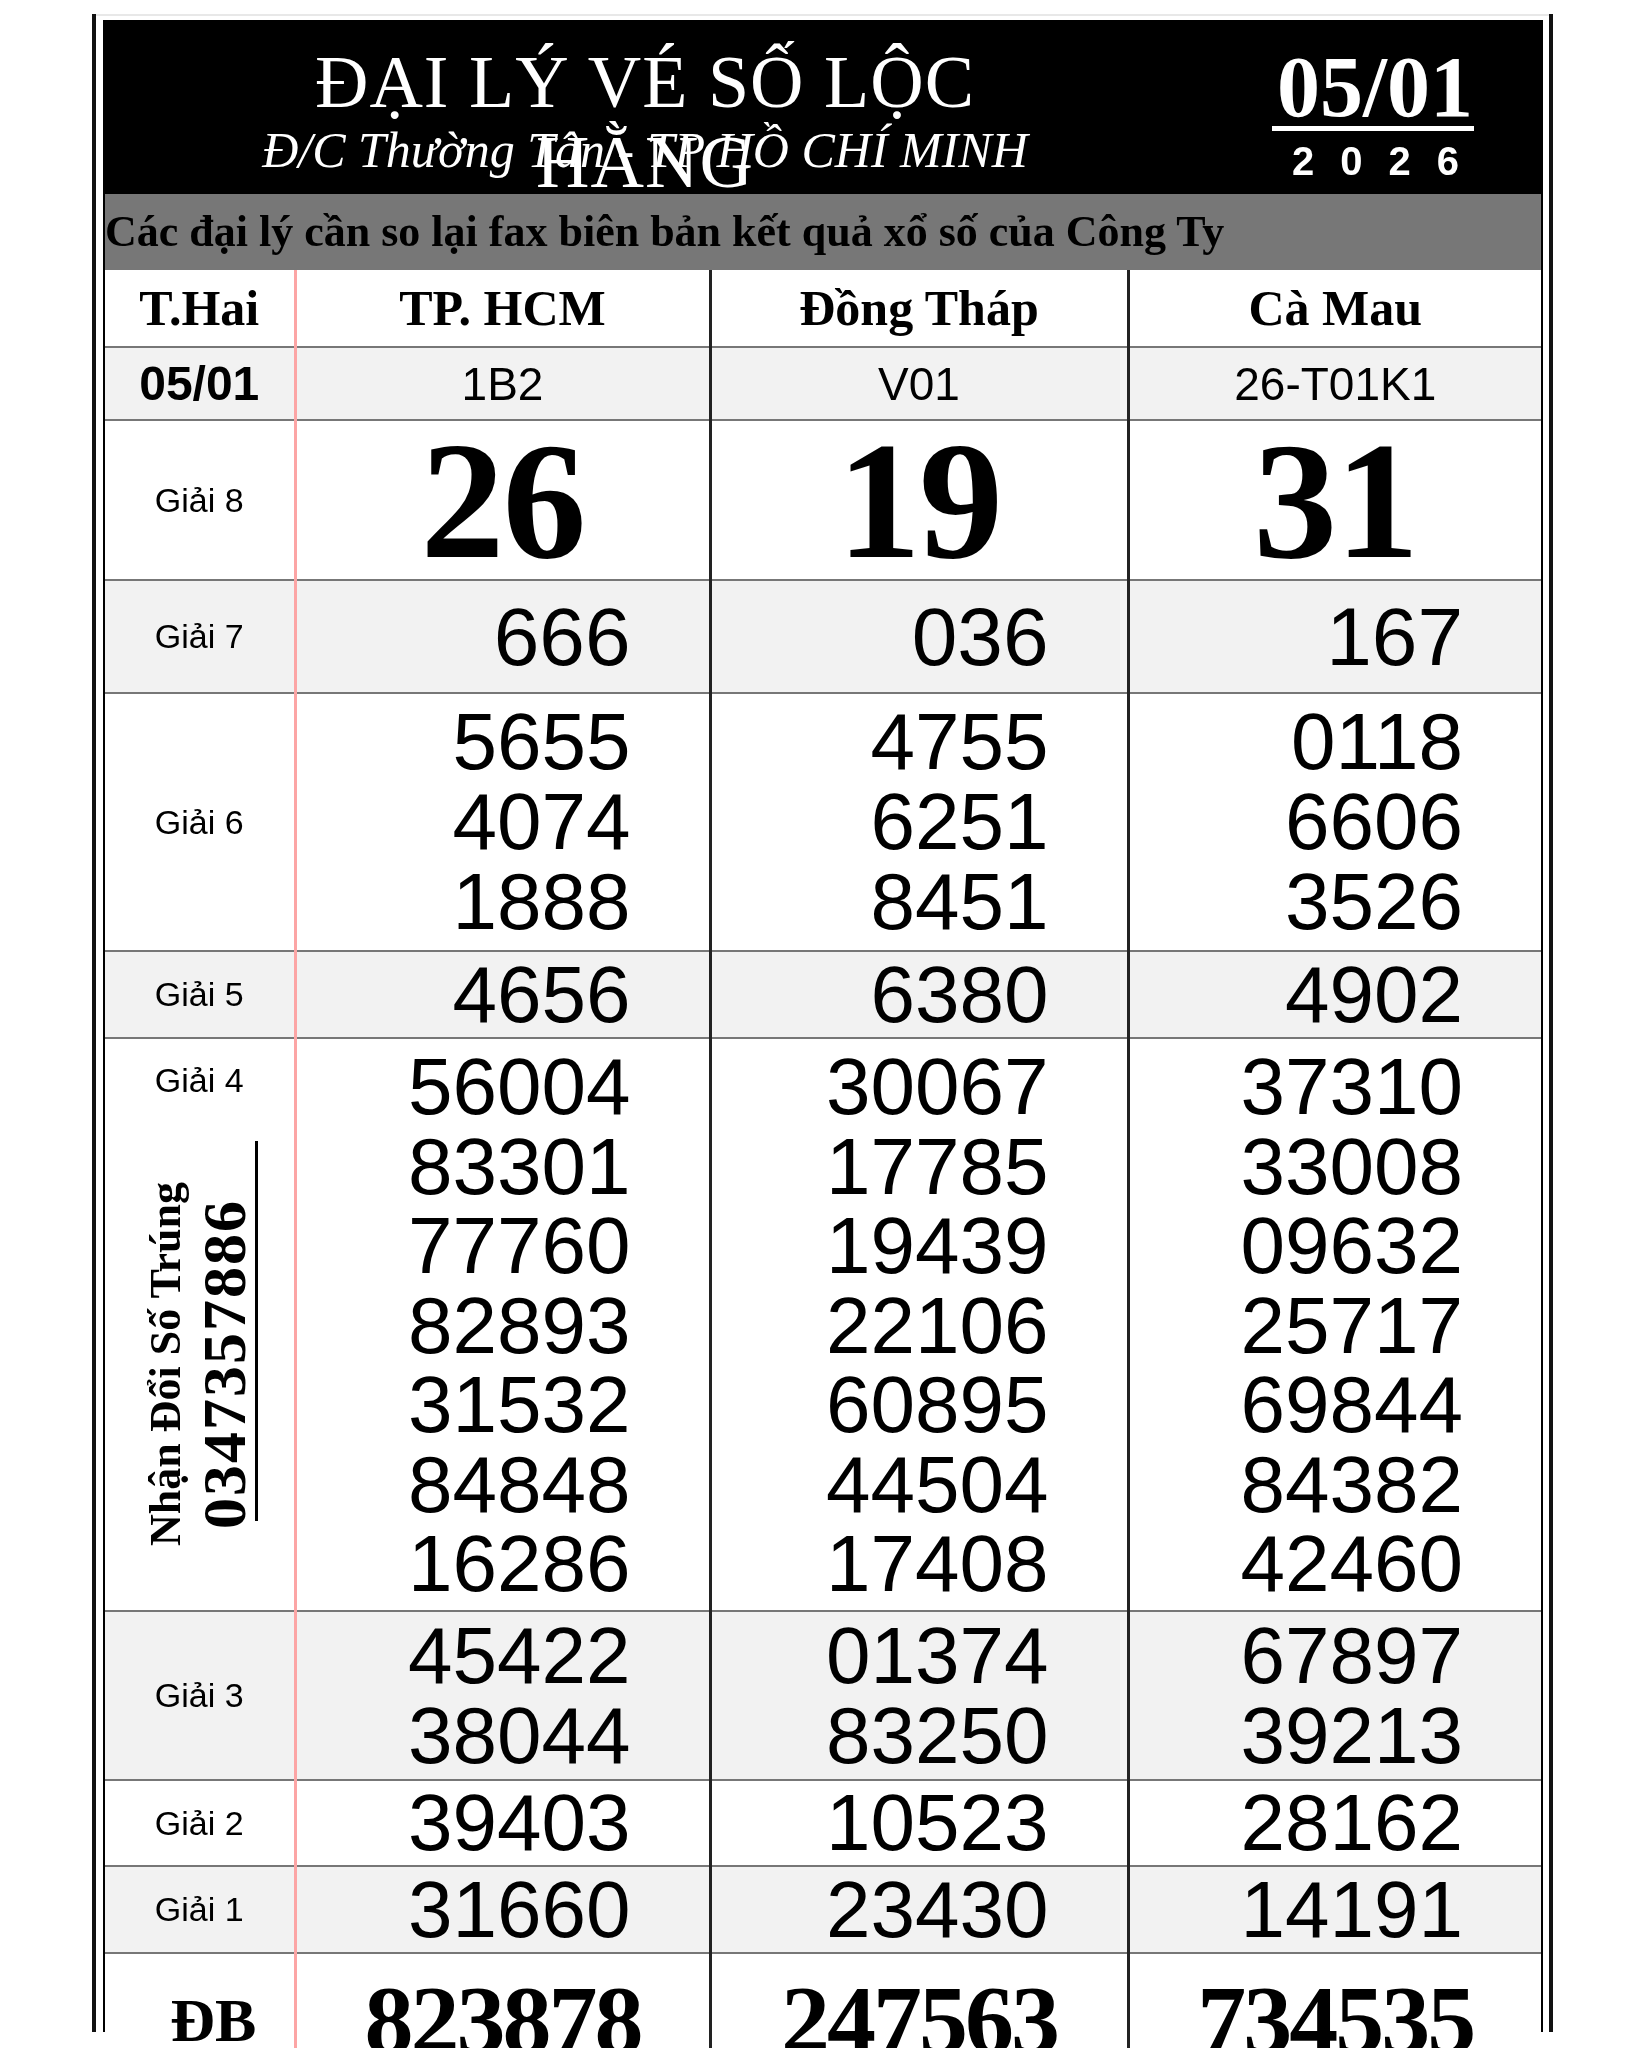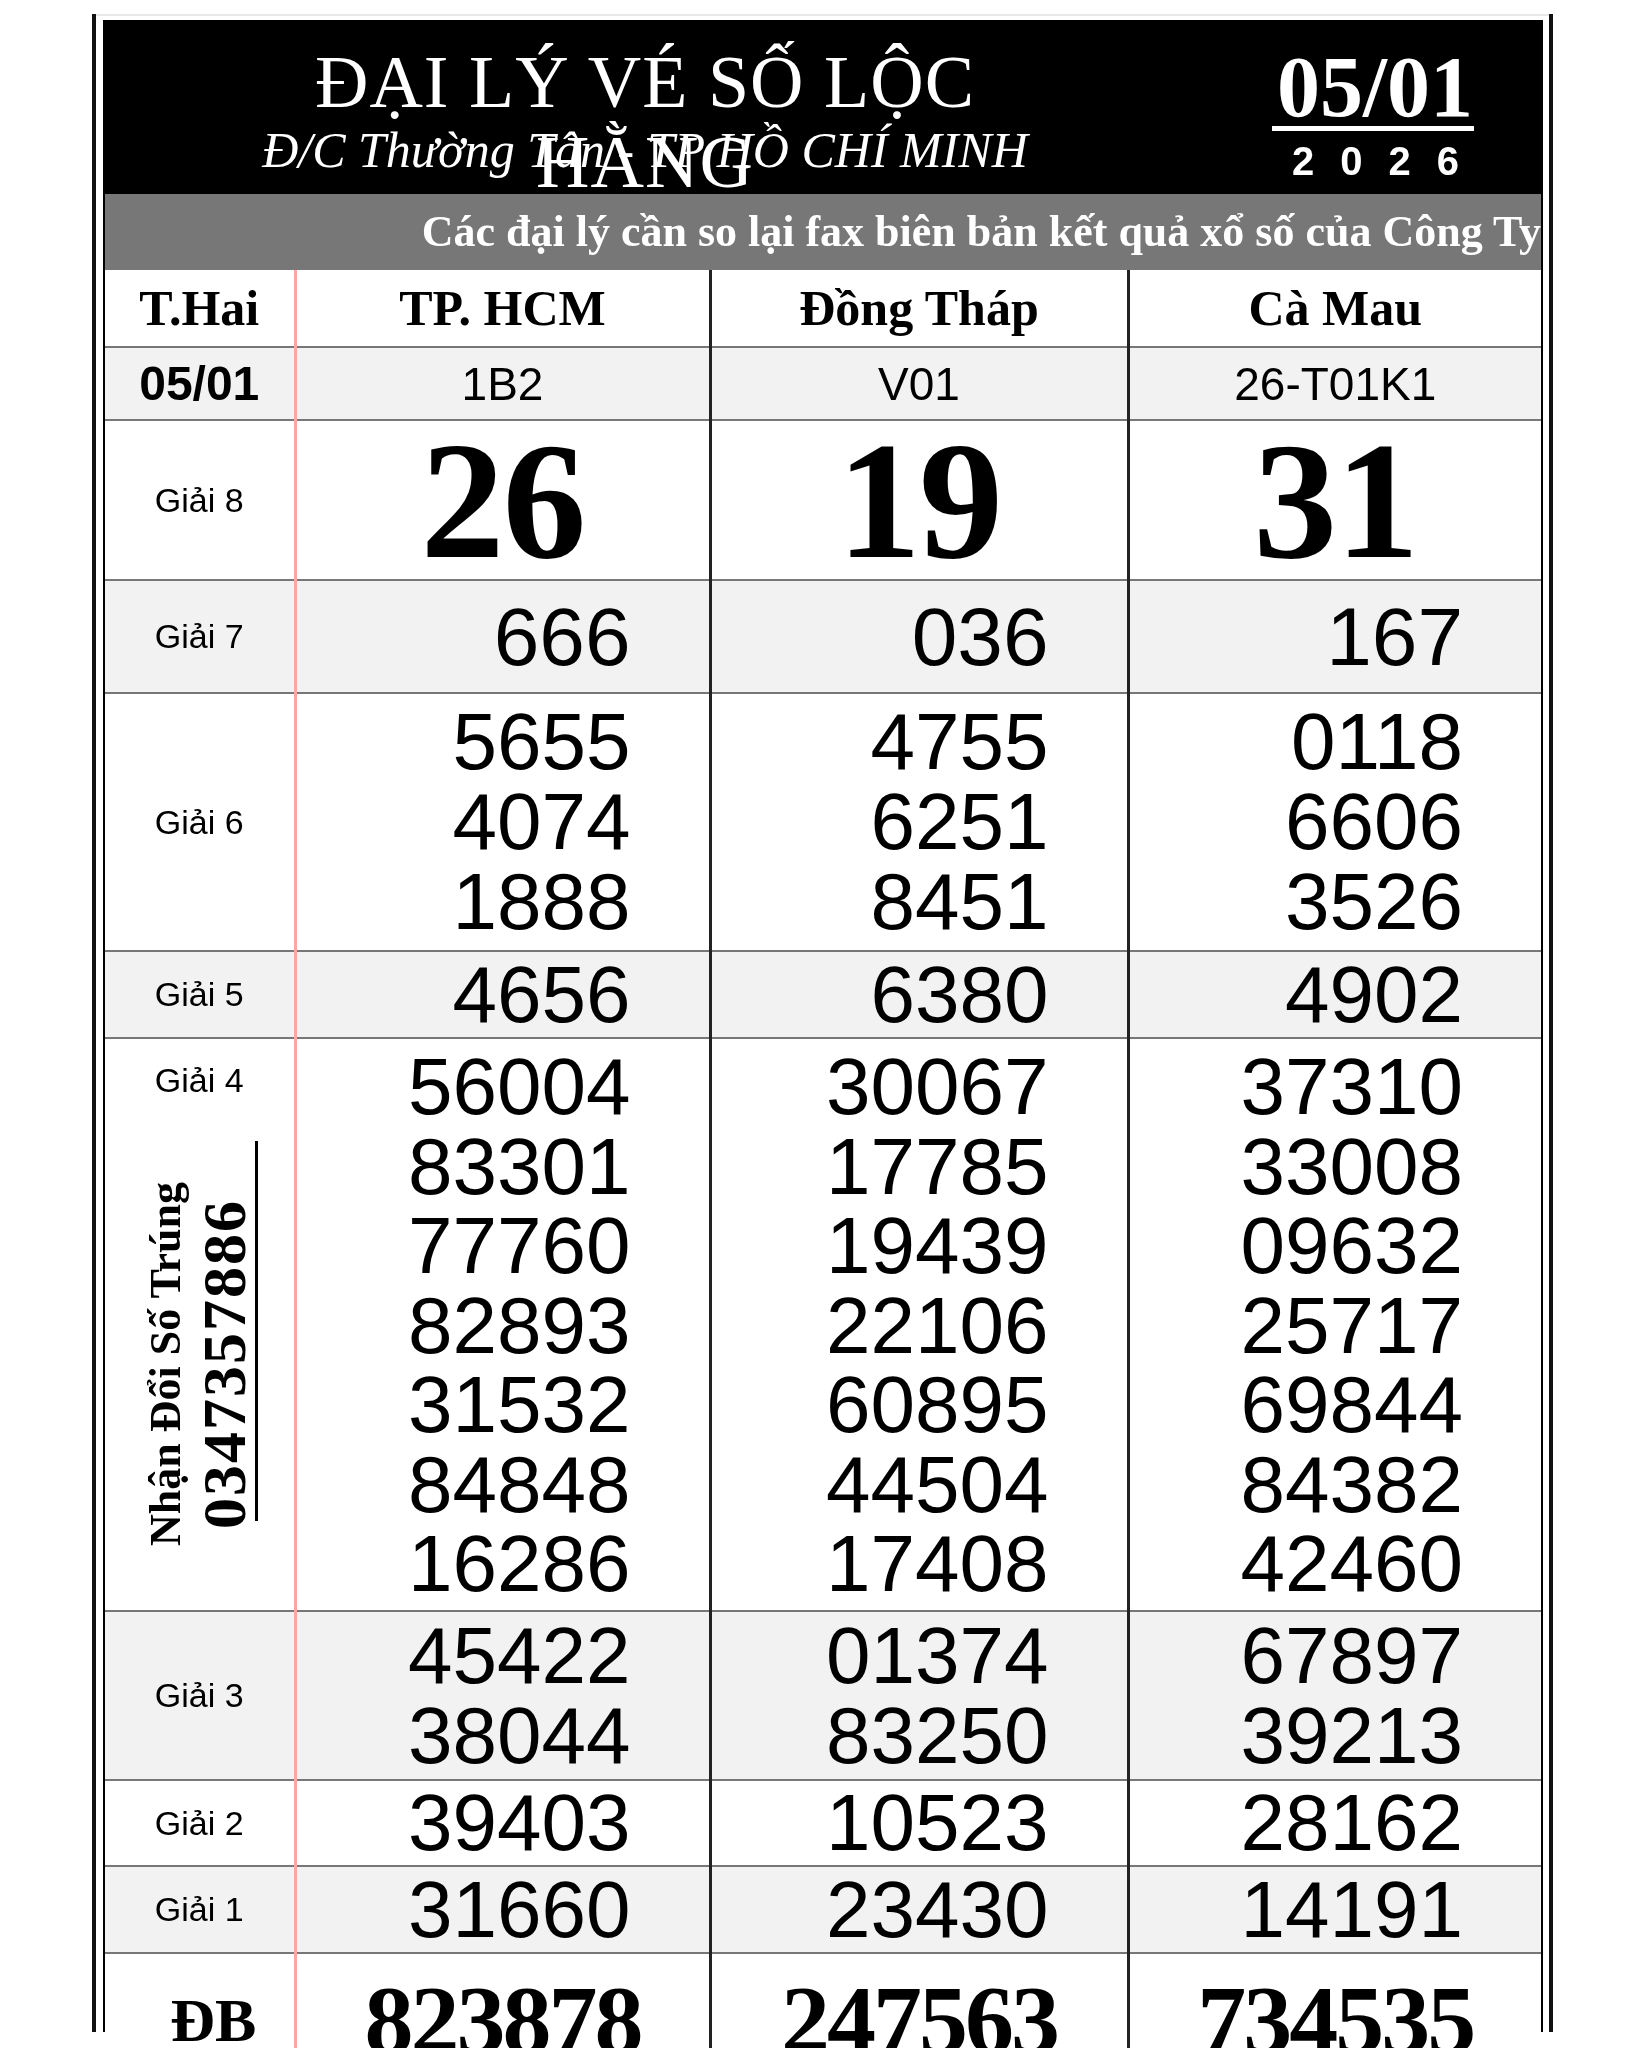--- a/index.html
+++ b/index.html
@@ -15,22 +15,22 @@
     .banner-title { position: absolute; left: 100px; top: 20px; width: 880px; text-align: center;
       font-family: "Liberation Serif", serif; font-weight: normal; font-size: 74px; line-height: 80px; letter-spacing: 1px; }
     .banner-sub { position: absolute; left: 100px; top: 100px; width: 880px; text-align: center;
       font-family: "Liberation Serif", serif; font-style: italic; font-size: 50px; line-height: 56px; }
     .banner-date { position: absolute; left: 1160px; top: 20px; width: 220px; text-align: center;
       font-family: "Liberation Serif", serif; font-weight: bold; font-size: 86px; line-height: 90px; }
     .banner-rule { position: absolute; left: 1167px; top: 104px; width: 202px; height: 5px; background: #fff; }
     .banner-year { position: absolute; left: 1160px; top: 112px; width: 220px; text-align: right;
       font-family: "Liberation Sans", sans-serif; font-weight: bold; font-size: 40px; line-height: 54px; letter-spacing: 26px; text-indent: 26px; }
 
-    .notice { position: absolute; left: 0; top: 172px; width: 1436px; height: 76px; background: #777777; color: #ffffff;
-      text-align: right; font-family: "Liberation Serif", serif; font-weight: bold; font-size: 44px; line-height: 76px; }
+    .notice { position: absolute; left: 0; top: 172px; width: 1436px; height: 76px; background: #777777; color: #000000;
+      text-align: left; font-family: "Liberation Serif", serif; font-weight: bold; font-size: 44px; line-height: 76px; }
 
     table.results { position: absolute; left: 0; top: 248px; width: 1436px; border-collapse: collapse; table-layout: fixed; }
     table.results td { border: 2px solid #777; padding: 0; vertical-align: middle; box-sizing: border-box; }
     table.results td.lbl { border-left: none; }
     table.results tr td:last-child { border-right: none; }
     table.results td.col-sep { border-left: 3px solid #222; }
     table.results td.lbl { border-right: 3px solid #fca5a5; }
     col.c-label { width: 190px; }
     col.c-prov { width: 415px; }
     col.c-prov2 { width: 418px; }

